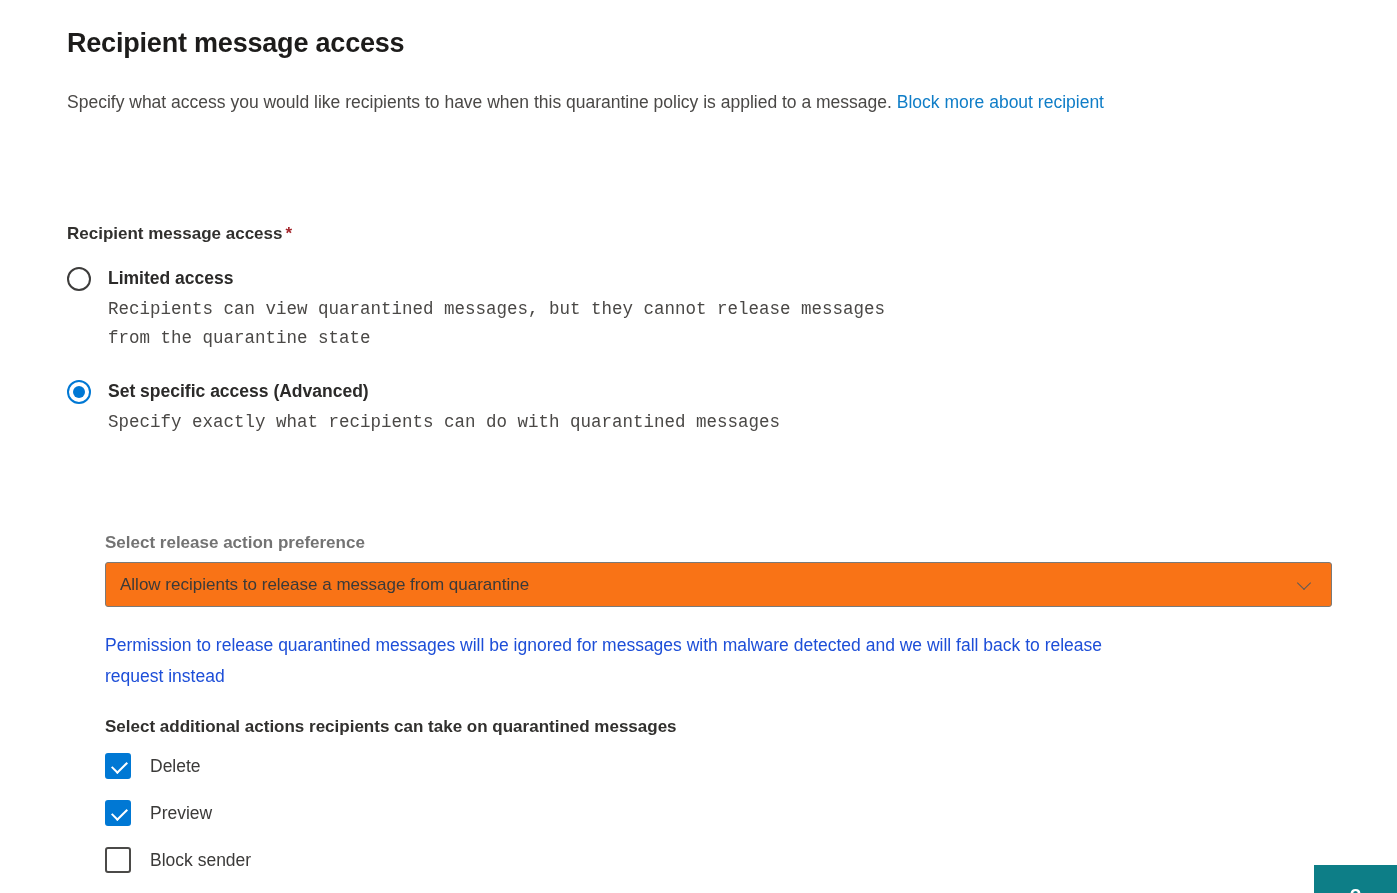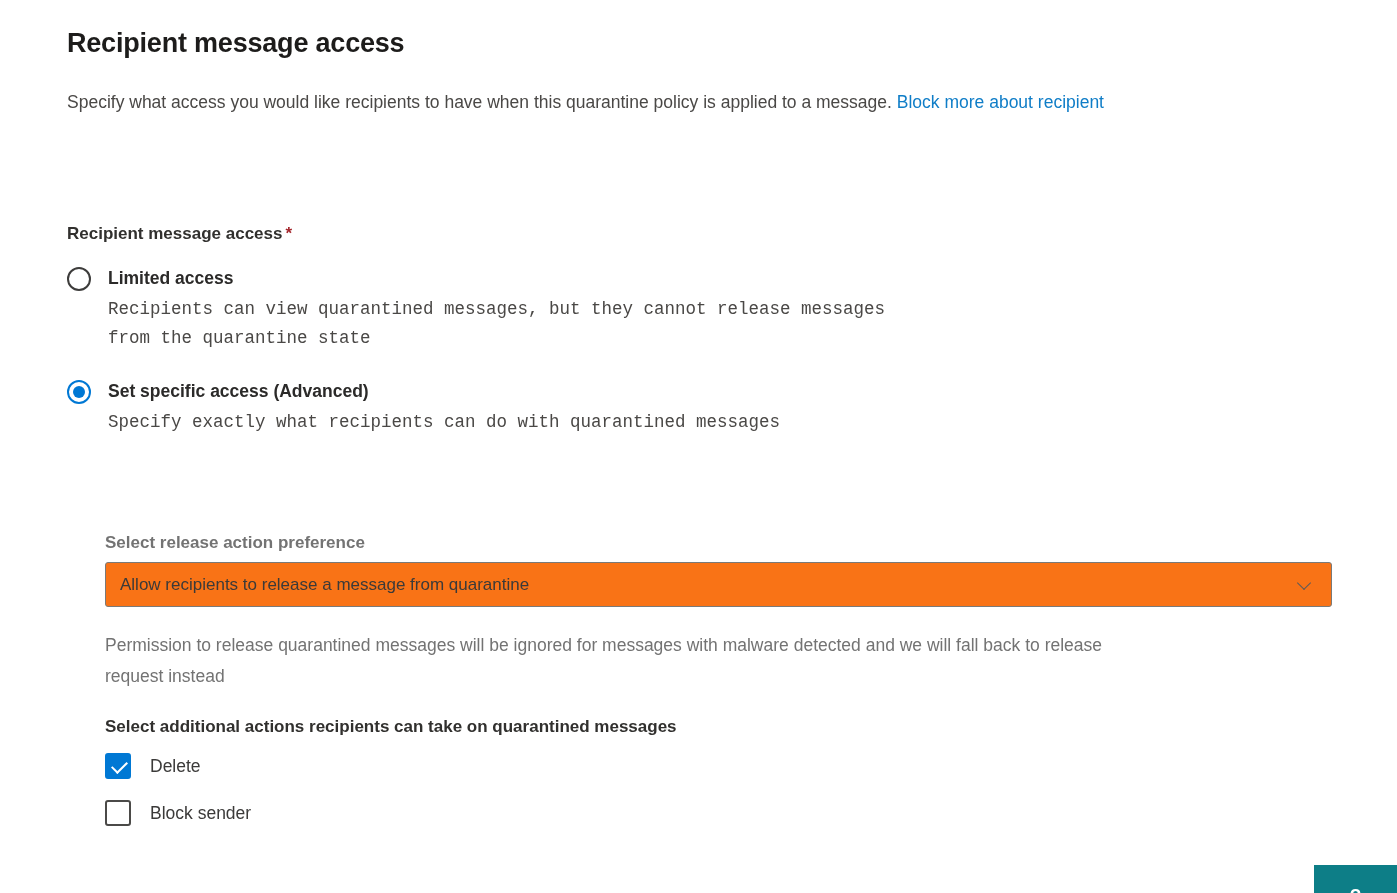--- a/index.html
+++ b/index.html
@@ -96,21 +96,21 @@
   .dropdown-value { font-size:17px; color:#3b3a39; white-space:nowrap; overflow:hidden; }
   .chevron {
     position:absolute;
     right:22px; top:50%;
     width:10px; height:10px;
     border-right:1.6px solid #5c5b5a;
     border-bottom:1.6px solid #5c5b5a;
     transform:translateY(-70%) rotate(45deg);
   }
 
-  .note { margin-top:23px; font-size:17.5px; line-height:31px; color:#737373; }
+  .note { margin-top:23px; font-size:17.5px; line-height:31px; color:#1d4ed8; }
   .note .line { white-space:nowrap; }
 
   .actions-label {
     margin-top:24px;
     font-size:17px;
     line-height:21px;
     font-weight:600;
     color:#31302e;
   }
   .check-list { margin-top:16px; }
@@ -207,20 +207,24 @@
     </div>
 
     <div class="actions-label">Select additional actions recipients can take on quarantined messages</div>
 
     <div class="check-list">
       <div class="check-row">
         <span class="checkbox checked"></span>
         <span class="check-label">Delete</span>
       </div>
       <div class="check-row">
+        <span class="checkbox checked"></span>
+        <span class="check-label">Preview</span>
+      </div>
+      <div class="check-row">
         <span class="checkbox"></span>
         <span class="check-label">Block sender</span>
       </div>
     </div>
 
   </div>
 </div>
 
 <div class="help-button">
   <span class="glyph">?</span>

